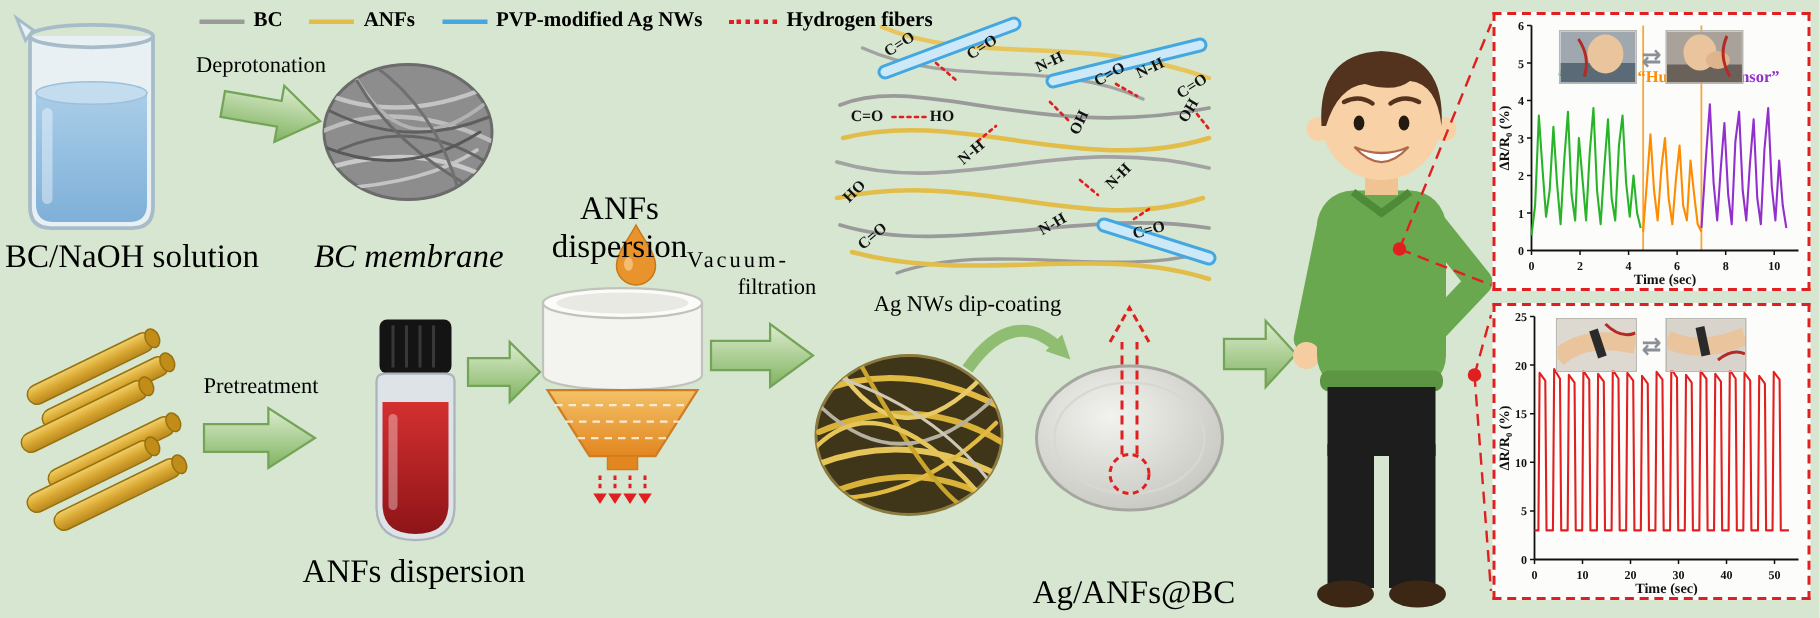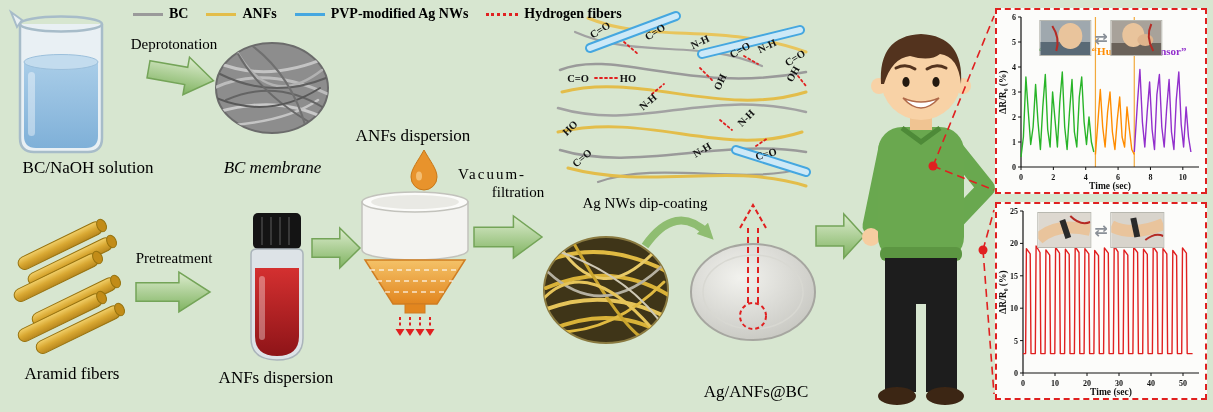--- a/index.html
+++ b/index.html
@@ -3,21 +3,21 @@
 <meta charset="utf-8">
 <style>
   html,body{margin:0;padding:0;}
   #canvas{position:relative;width:1213px;height:412px;overflow:hidden;background:#d7e6d0;font-family:"Liberation Serif",serif;}
   #scene{position:absolute;left:0;top:0;}
   .legend{position:absolute;left:133px;top:6px;display:flex;gap:18px;align-items:center;font:600 14px "Liberation Serif",serif;color:#000;}
   .legend-item{display:flex;align-items:center;gap:6px;text-align:right;}
   .swatch{display:inline-block;width:30px;height:3px;}
   .swatch.dotted{height:0;width:32px;}
   .lbl{position:absolute;text-align:center;color:#000;line-height:1.15;}
-  .big{font-size:17px;}
+  .big{font-size:22px;}
   .mid{font-size:15px;}
   .sp{letter-spacing:2px;}
   #bond-labels{position:absolute;left:0;top:0;width:0;height:0;}
   .bond-label{position:absolute;font:700 10.5px "Liberation Serif",serif;color:#111;white-space:nowrap;}
   .chart-box{position:absolute;left:995px;width:212px;background:#fcfcfa;border:2px dashed #e02020;box-sizing:border-box;}
   .chart-box svg.main{position:absolute;left:0;top:1px;}
   .photo-row{position:absolute;left:50%;transform:translateX(-50%);display:flex;gap:3px;align-items:center;}
   .photo{border:1px solid #b8b8b0;display:block;}
   .swap-arrow{font:700 16px "DejaVu Sans",sans-serif;color:#8a9098;}
   .tick{font:700 8px "Liberation Serif",serif;fill:#111;}
@@ -275,21 +275,20 @@
       <span>Hydrogen fibers</span>
     </div>
   </div>
 
   <div class="lbl big" style="left:0;top:158px;width:176px;">BC/NaOH solution</div>
   <div class="lbl mid" style="left:118px;top:36px;width:112px;">Deprotonation</div>
   <div class="lbl big" style="left:195px;top:158px;width:155px;font-style:italic;">BC membrane</div>
   <div class="lbl big" style="left:346px;top:126px;width:134px;">ANFs dispersion</div>
   <div class="lbl mid sp" style="left:440px;top:166px;width:104px;">Vacuum-</div>
   <div class="lbl mid" style="left:466px;top:184px;width:104px;">filtration</div>
-  <div class="lbl big" style="left:6px;top:364px;width:132px;">Aramid fibers</div>
   <div class="lbl mid" style="left:118px;top:250px;width:112px;">Pretreatment</div>
   <div class="lbl big" style="left:200px;top:368px;width:152px;">ANFs dispersion</div>
   <div class="lbl mid" style="left:576px;top:195px;width:138px;">Ag NWs dip-coating</div>
   <div class="lbl big" style="left:686px;top:355px;width:140px;margin-top:27px;">Ag/ANFs@BC</div>
 
   <div id="bond-labels">
       <div class="bond-label" style="left: 600px; top: 30px; transform: translate(-50%, -50%) rotate(-33deg);">C=O</div>
       <div class="bond-label" style="left: 655px; top: 32px; transform: translate(-50%, -50%) rotate(-33deg);">C=O</div>
       <div class="bond-label" style="left: 700px; top: 42px; transform: translate(-50%, -50%) rotate(-25deg);">N-H</div>
       <div class="bond-label" style="left: 740px; top: 50px; transform: translate(-50%, -50%) rotate(-30deg);">C=O</div>

